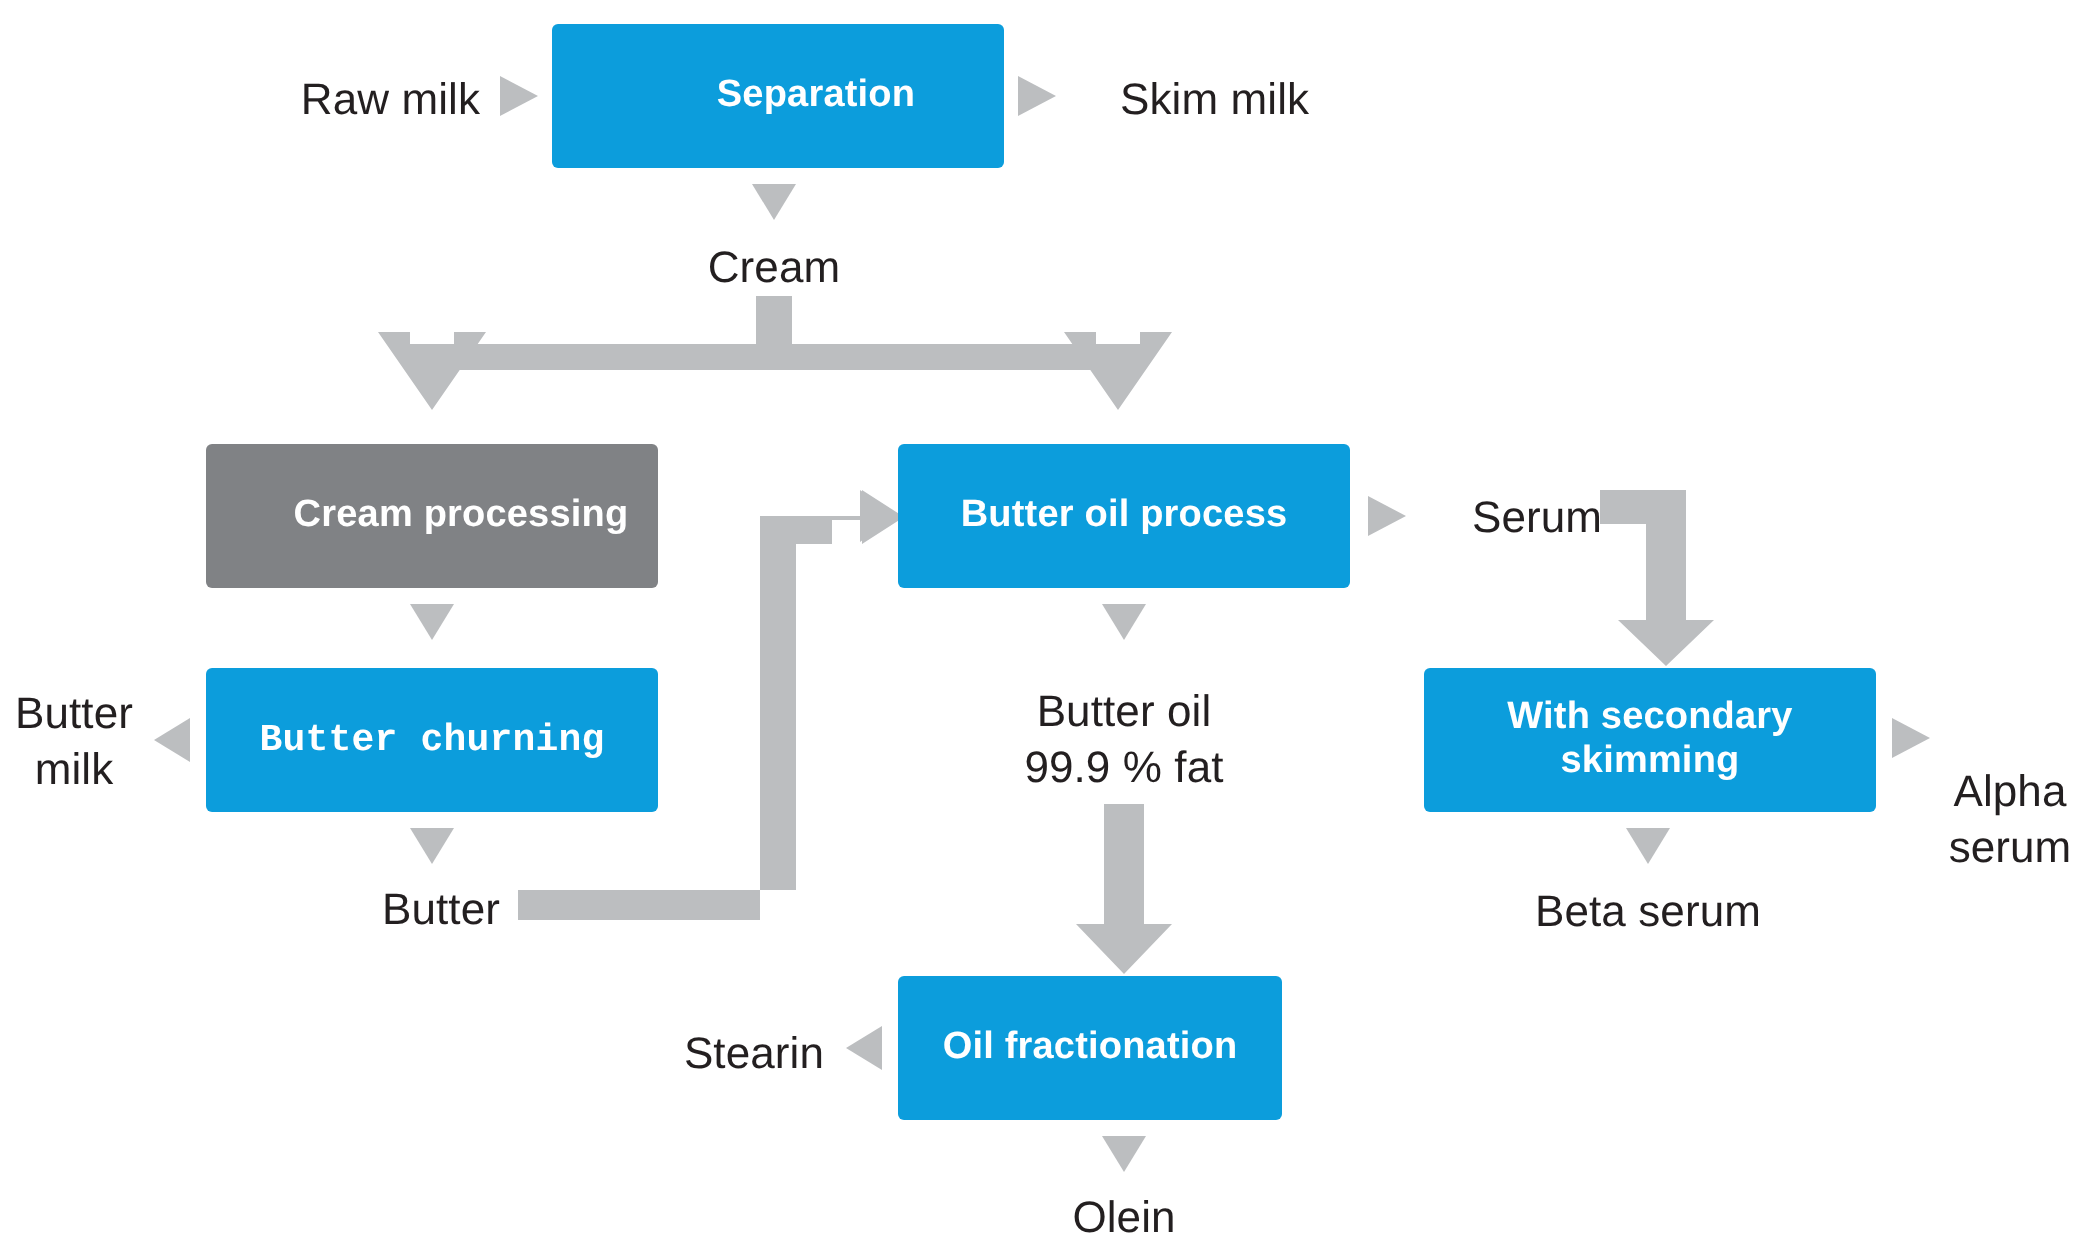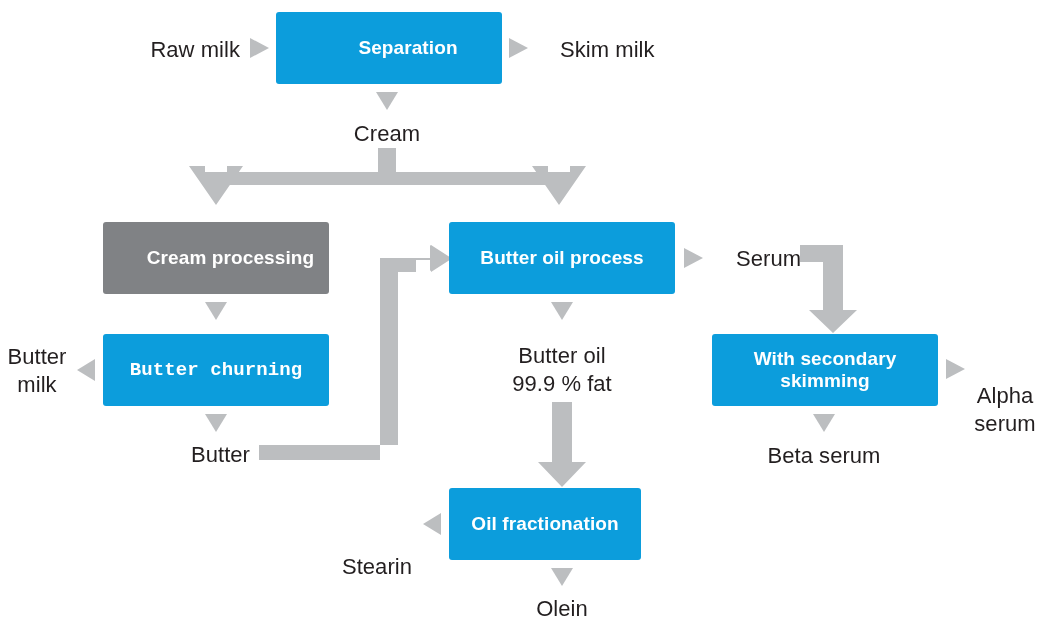--- a/index.html
+++ b/index.html
@@ -137,17 +137,17 @@
   <div class="label l" style="left:716px; top:245px; width:100px;">Serum</div>
 
   <div class="label c" style="left:970px; top:343px; width:70px;margin-top:39px;">Alpha
 serum</div>
 
   <div class="label c" style="left:754px; top:442px; width:140px;">Beta serum</div>
 
   <div class="label c" style="left:482px; top:342px; width:160px;">Butter oil
 99.9 % fat</div>
 
-  <div class="label r" style="left:290px; top:513px; width:122px;margin-top:40px;">Stearin</div>
+  <div class="label r" style="left:290px; top:513px; width:122px;">Stearin</div>
 
   <div class="label c" style="left:502px; top:595px; width:120px;">Olein</div>
 
 </div>
 
 </body></html>

